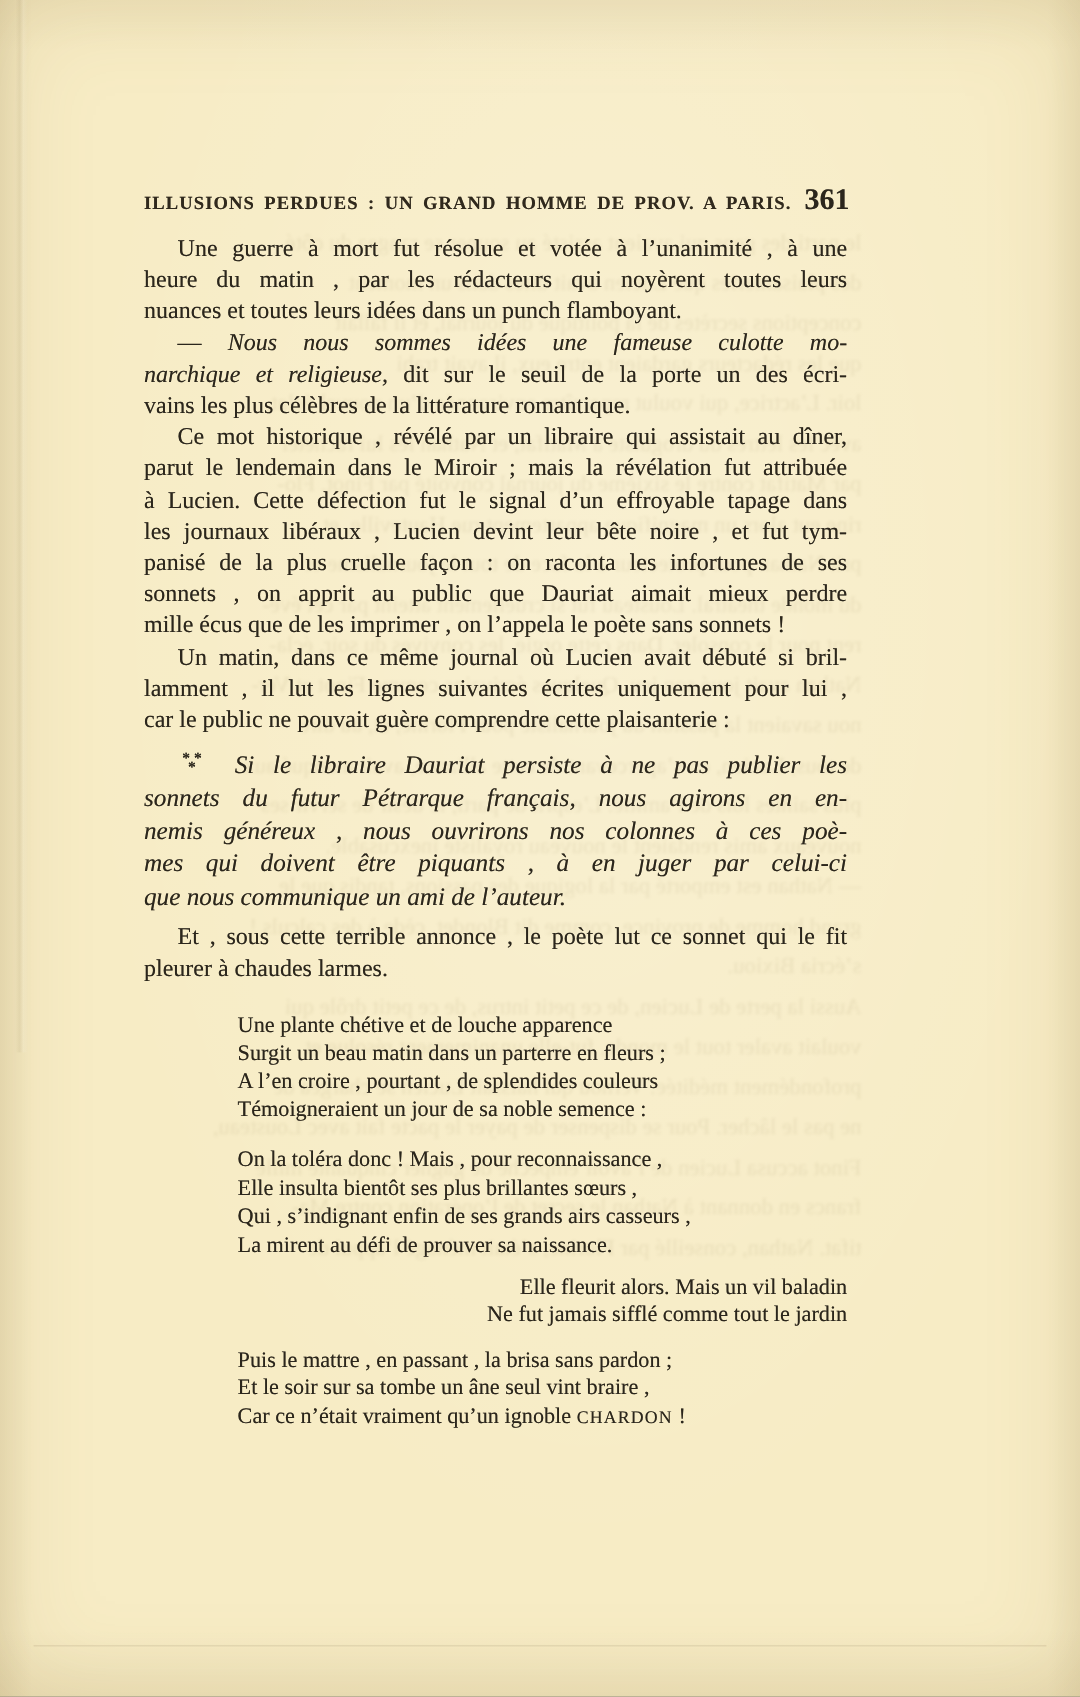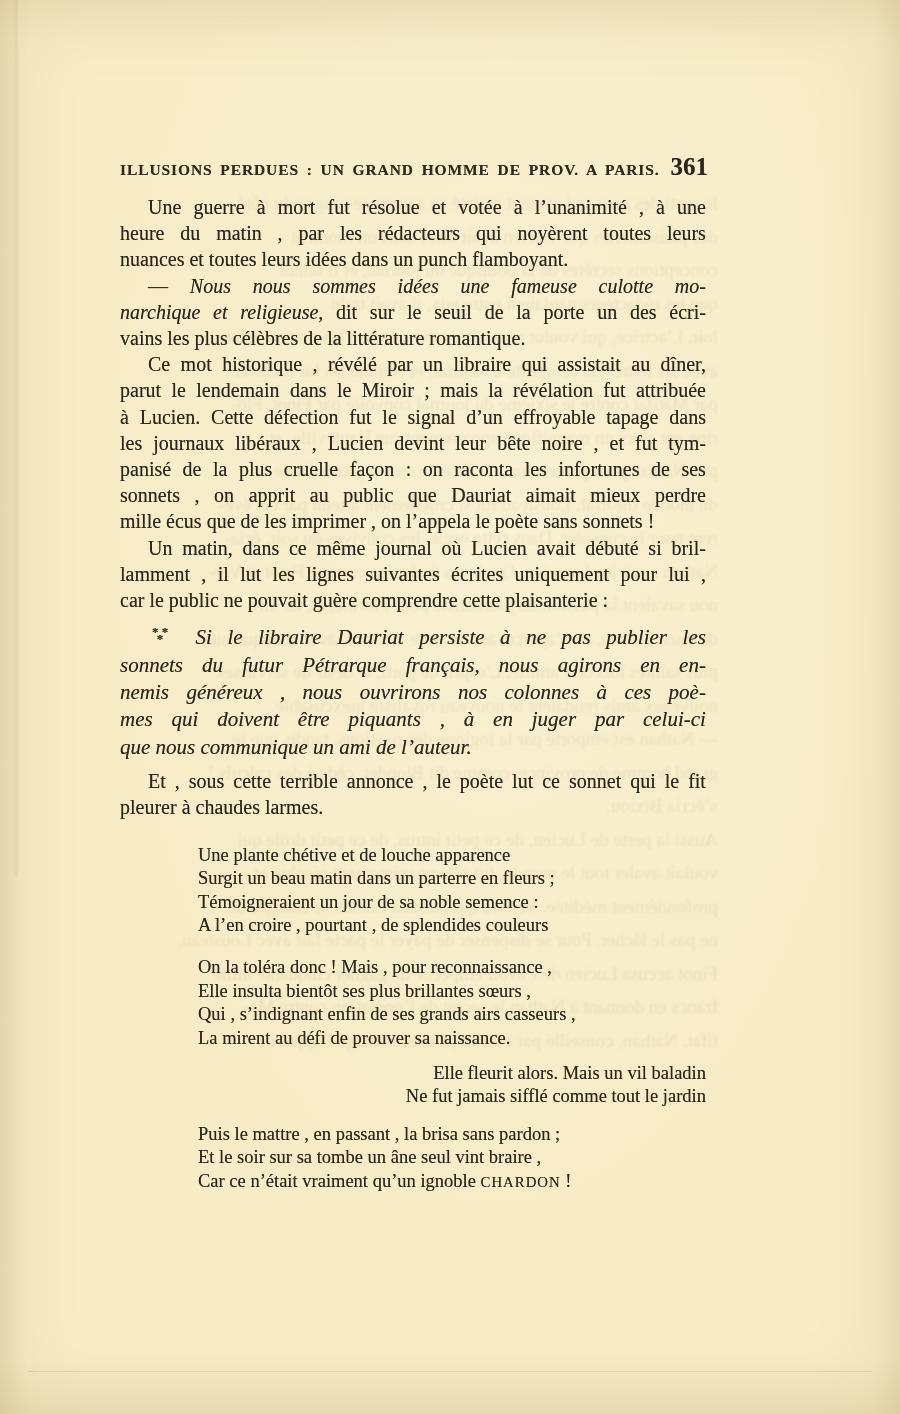--- a/index.html
+++ b/index.html
@@ -375,22 +375,22 @@
           <span class="w r">qui</span>
           <span class="w r">le</span>
           <span class="w r">fit</span>
         </div>
         <div class="tline"><span class="r">pleurer à chaudes larmes.</span></div>
       </div>
       <div class="block poem">
         <div class="stanza stanza-1">
           <div class="tline"><span class="r">Une plante chétive et de louche apparence</span></div>
           <div class="tline"><span class="r">Surgit un beau matin dans un parterre en fleurs ;</span></div>
+          <div class="tline"><span class="r">A l’en croire , pourtant , de splendides couleurs</span></div>
           <div class="tline"><span class="r">Témoigneraient un jour de sa noble semence :</span></div>
-          <div class="tline"><span class="r">A l’en croire , pourtant , de splendides couleurs</span></div>
         </div>
         <div class="stanza stanza-2">
           <div class="tline"><span class="r">On la toléra donc ! Mais , pour reconnaissance ,</span></div>
           <div class="tline"><span class="r">Elle insulta bientôt ses plus brillantes sœurs ,</span></div>
           <div class="tline"><span class="r">Qui , s’indignant enfin de ses grands airs casseurs ,</span></div>
           <div class="tline"><span class="r">La mirent au défi de prouver sa naissance.</span></div>
         </div>
         <div class="stanza stanza-3">
           <div class="tline"><span class="r">Elle fleurit alors. Mais un vil baladin</span></div>
           <div class="tline"><span class="r">Ne fut jamais sifflé comme tout le jardin</span></div>

